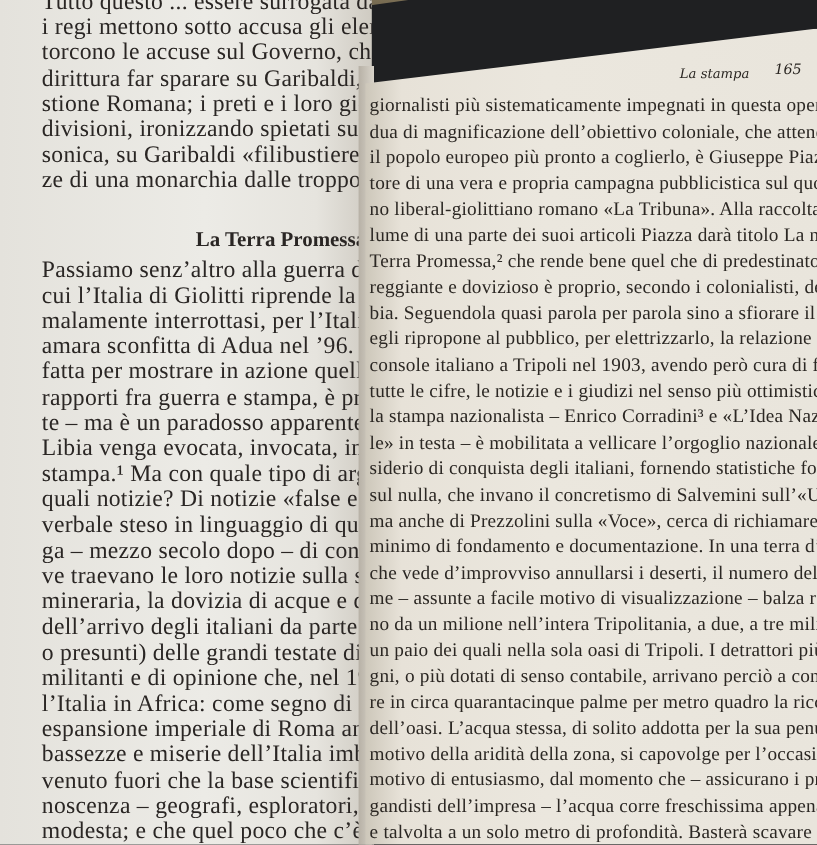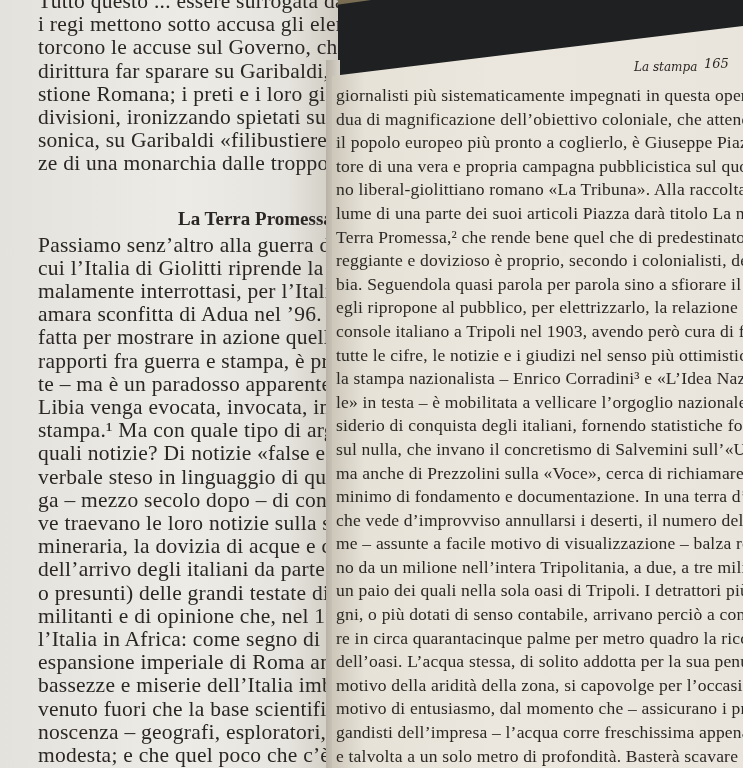--- a/index.html
+++ b/index.html
@@ -42,21 +42,21 @@
   }
   .gutter-shadow {
     position:absolute; left:326px; top:60px; width:14px; height:708px;
     background:linear-gradient(90deg,#b7b1a6,#d8d3c9);
   }
   .page-right .col {
     position:absolute; left:4px; top:0; width:520px;
     color:#2b2723; font-family:"Liberation Serif", serif;
   }
   .running-head {
-    position:absolute; top:4px; left:302px; font-style:italic; font-size:12px; color:#2b2723;text-align:center;
+    position:absolute; top:4px; left:286px; font-style:italic; font-size:12px; color:#2b2723;text-align:center;
   }
   .page-num {
     position:absolute; top:0px; left:372px; font-size:13px; color:#2b2723;font-style:italic;
   }
   .rp-line {
     white-space:nowrap; font-size:17.5px; line-height:23.6px; letter-spacing:0.2px;
   }
 </style>
 </head>
 <body>

